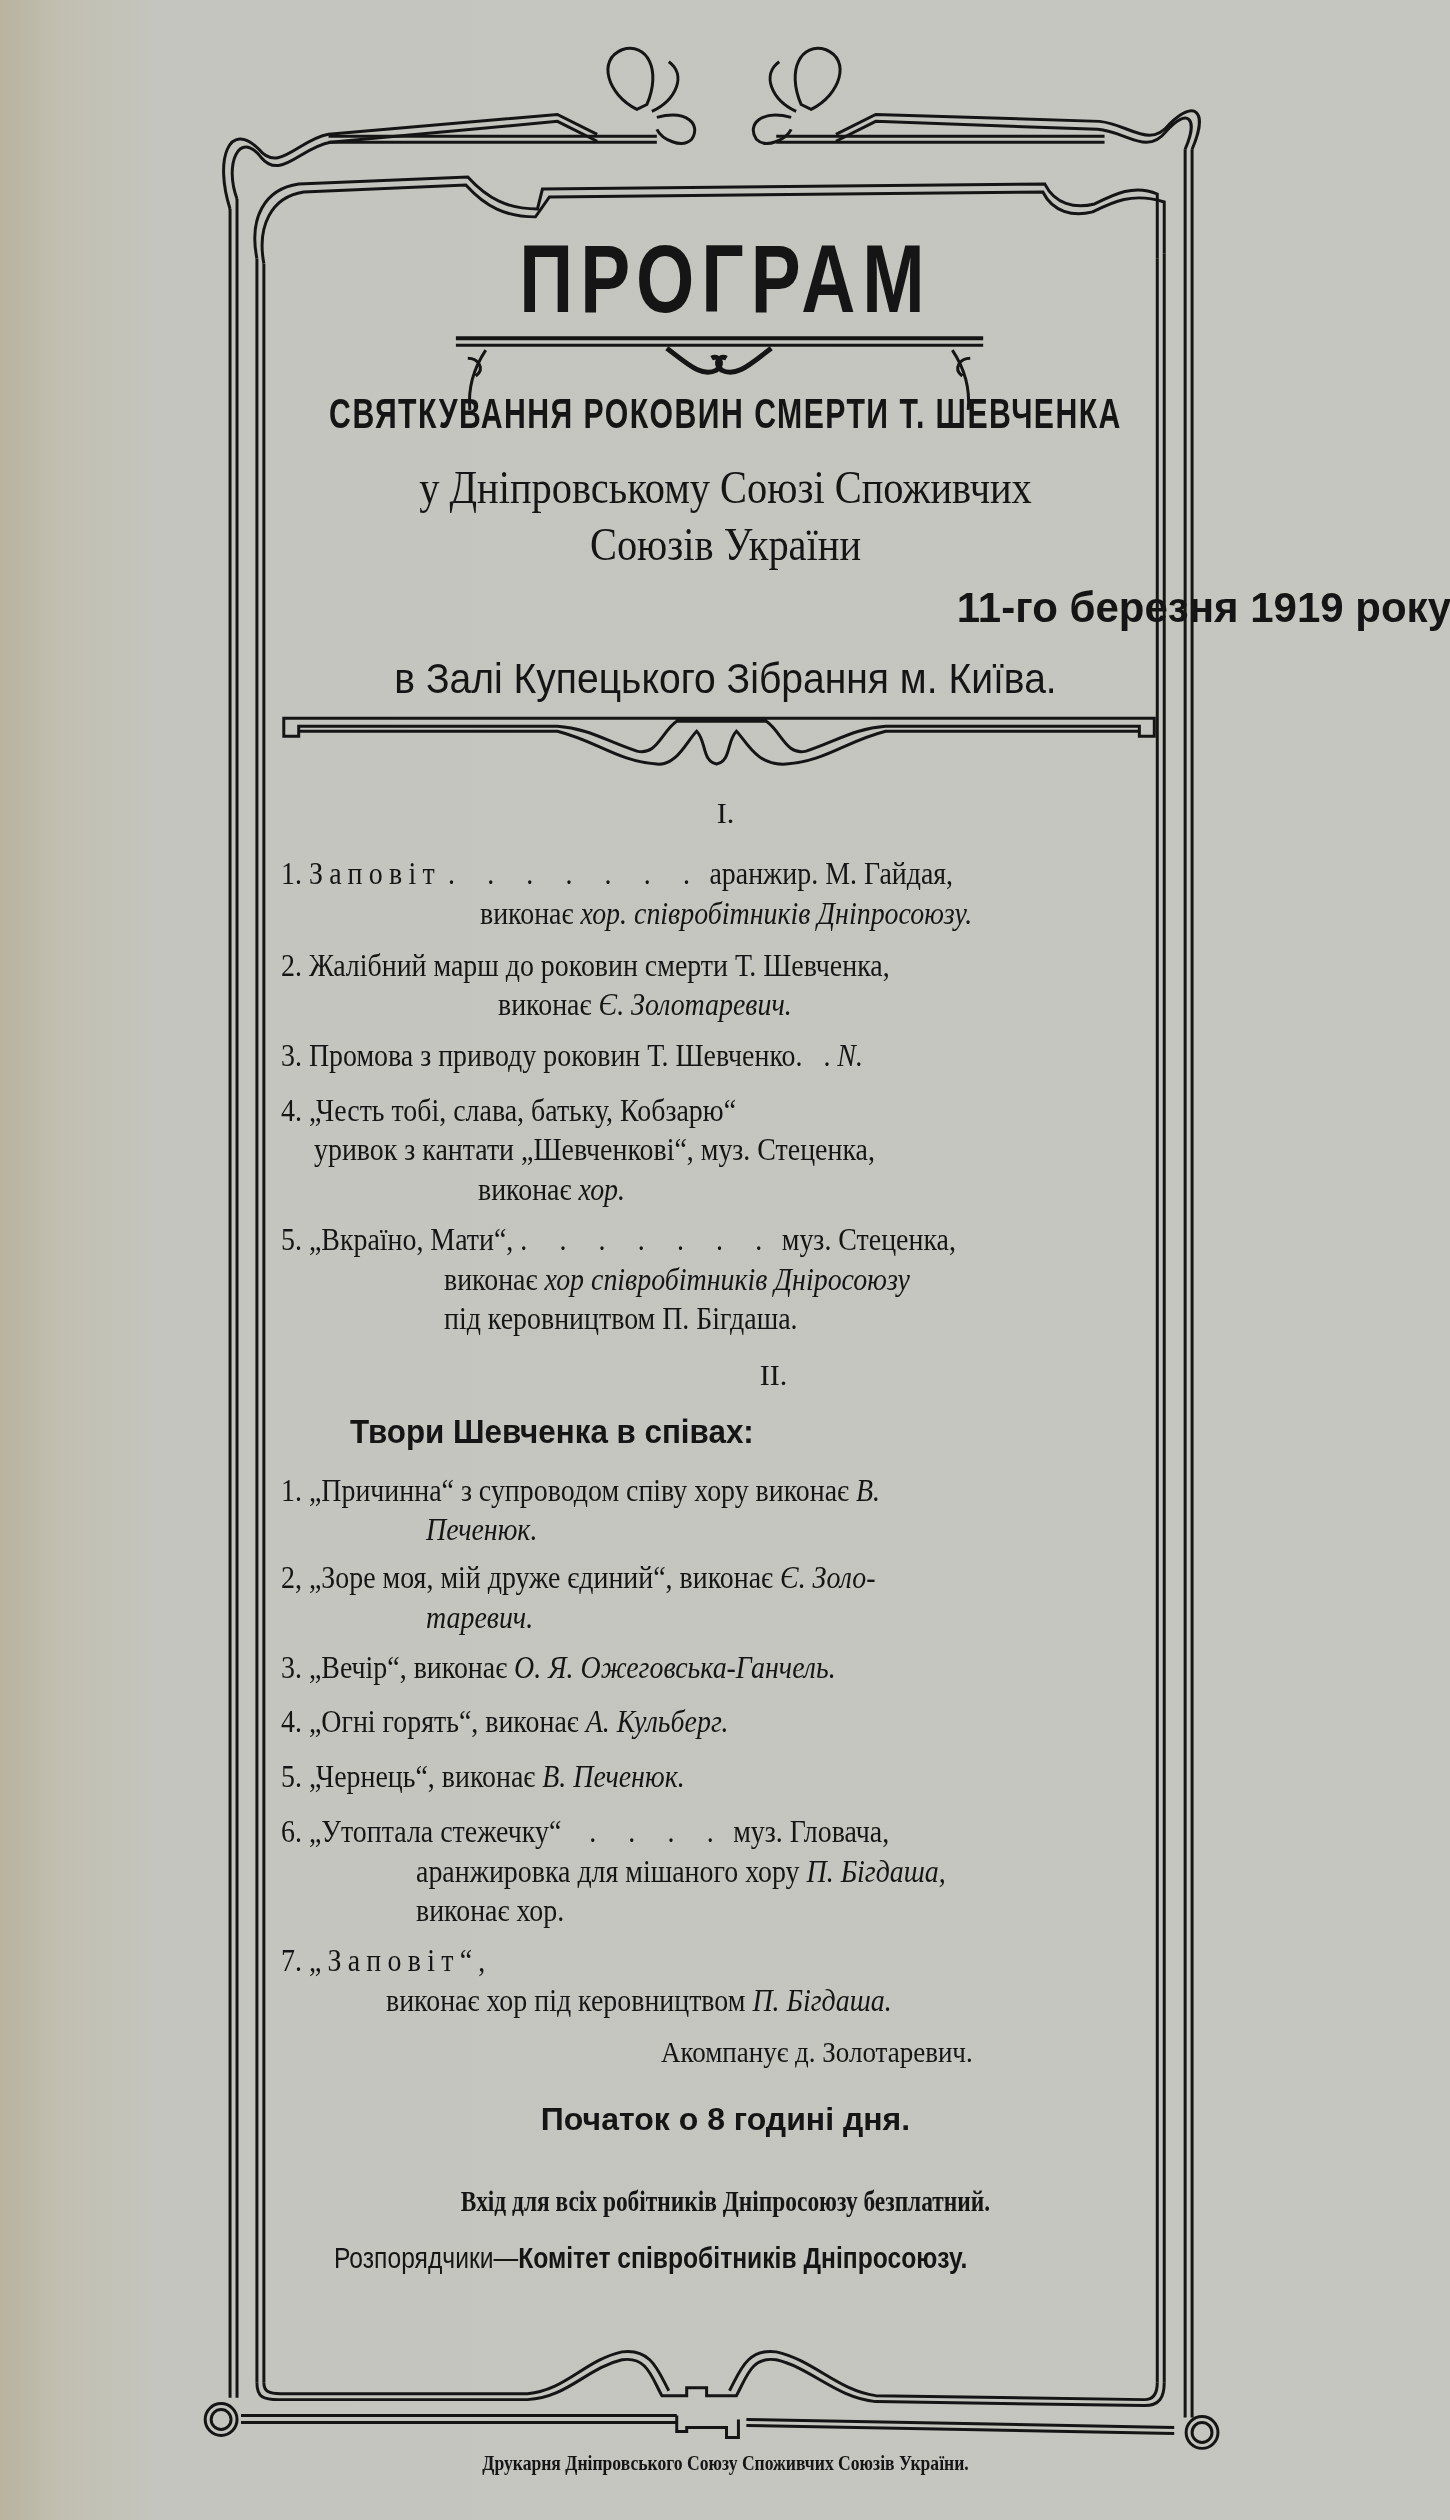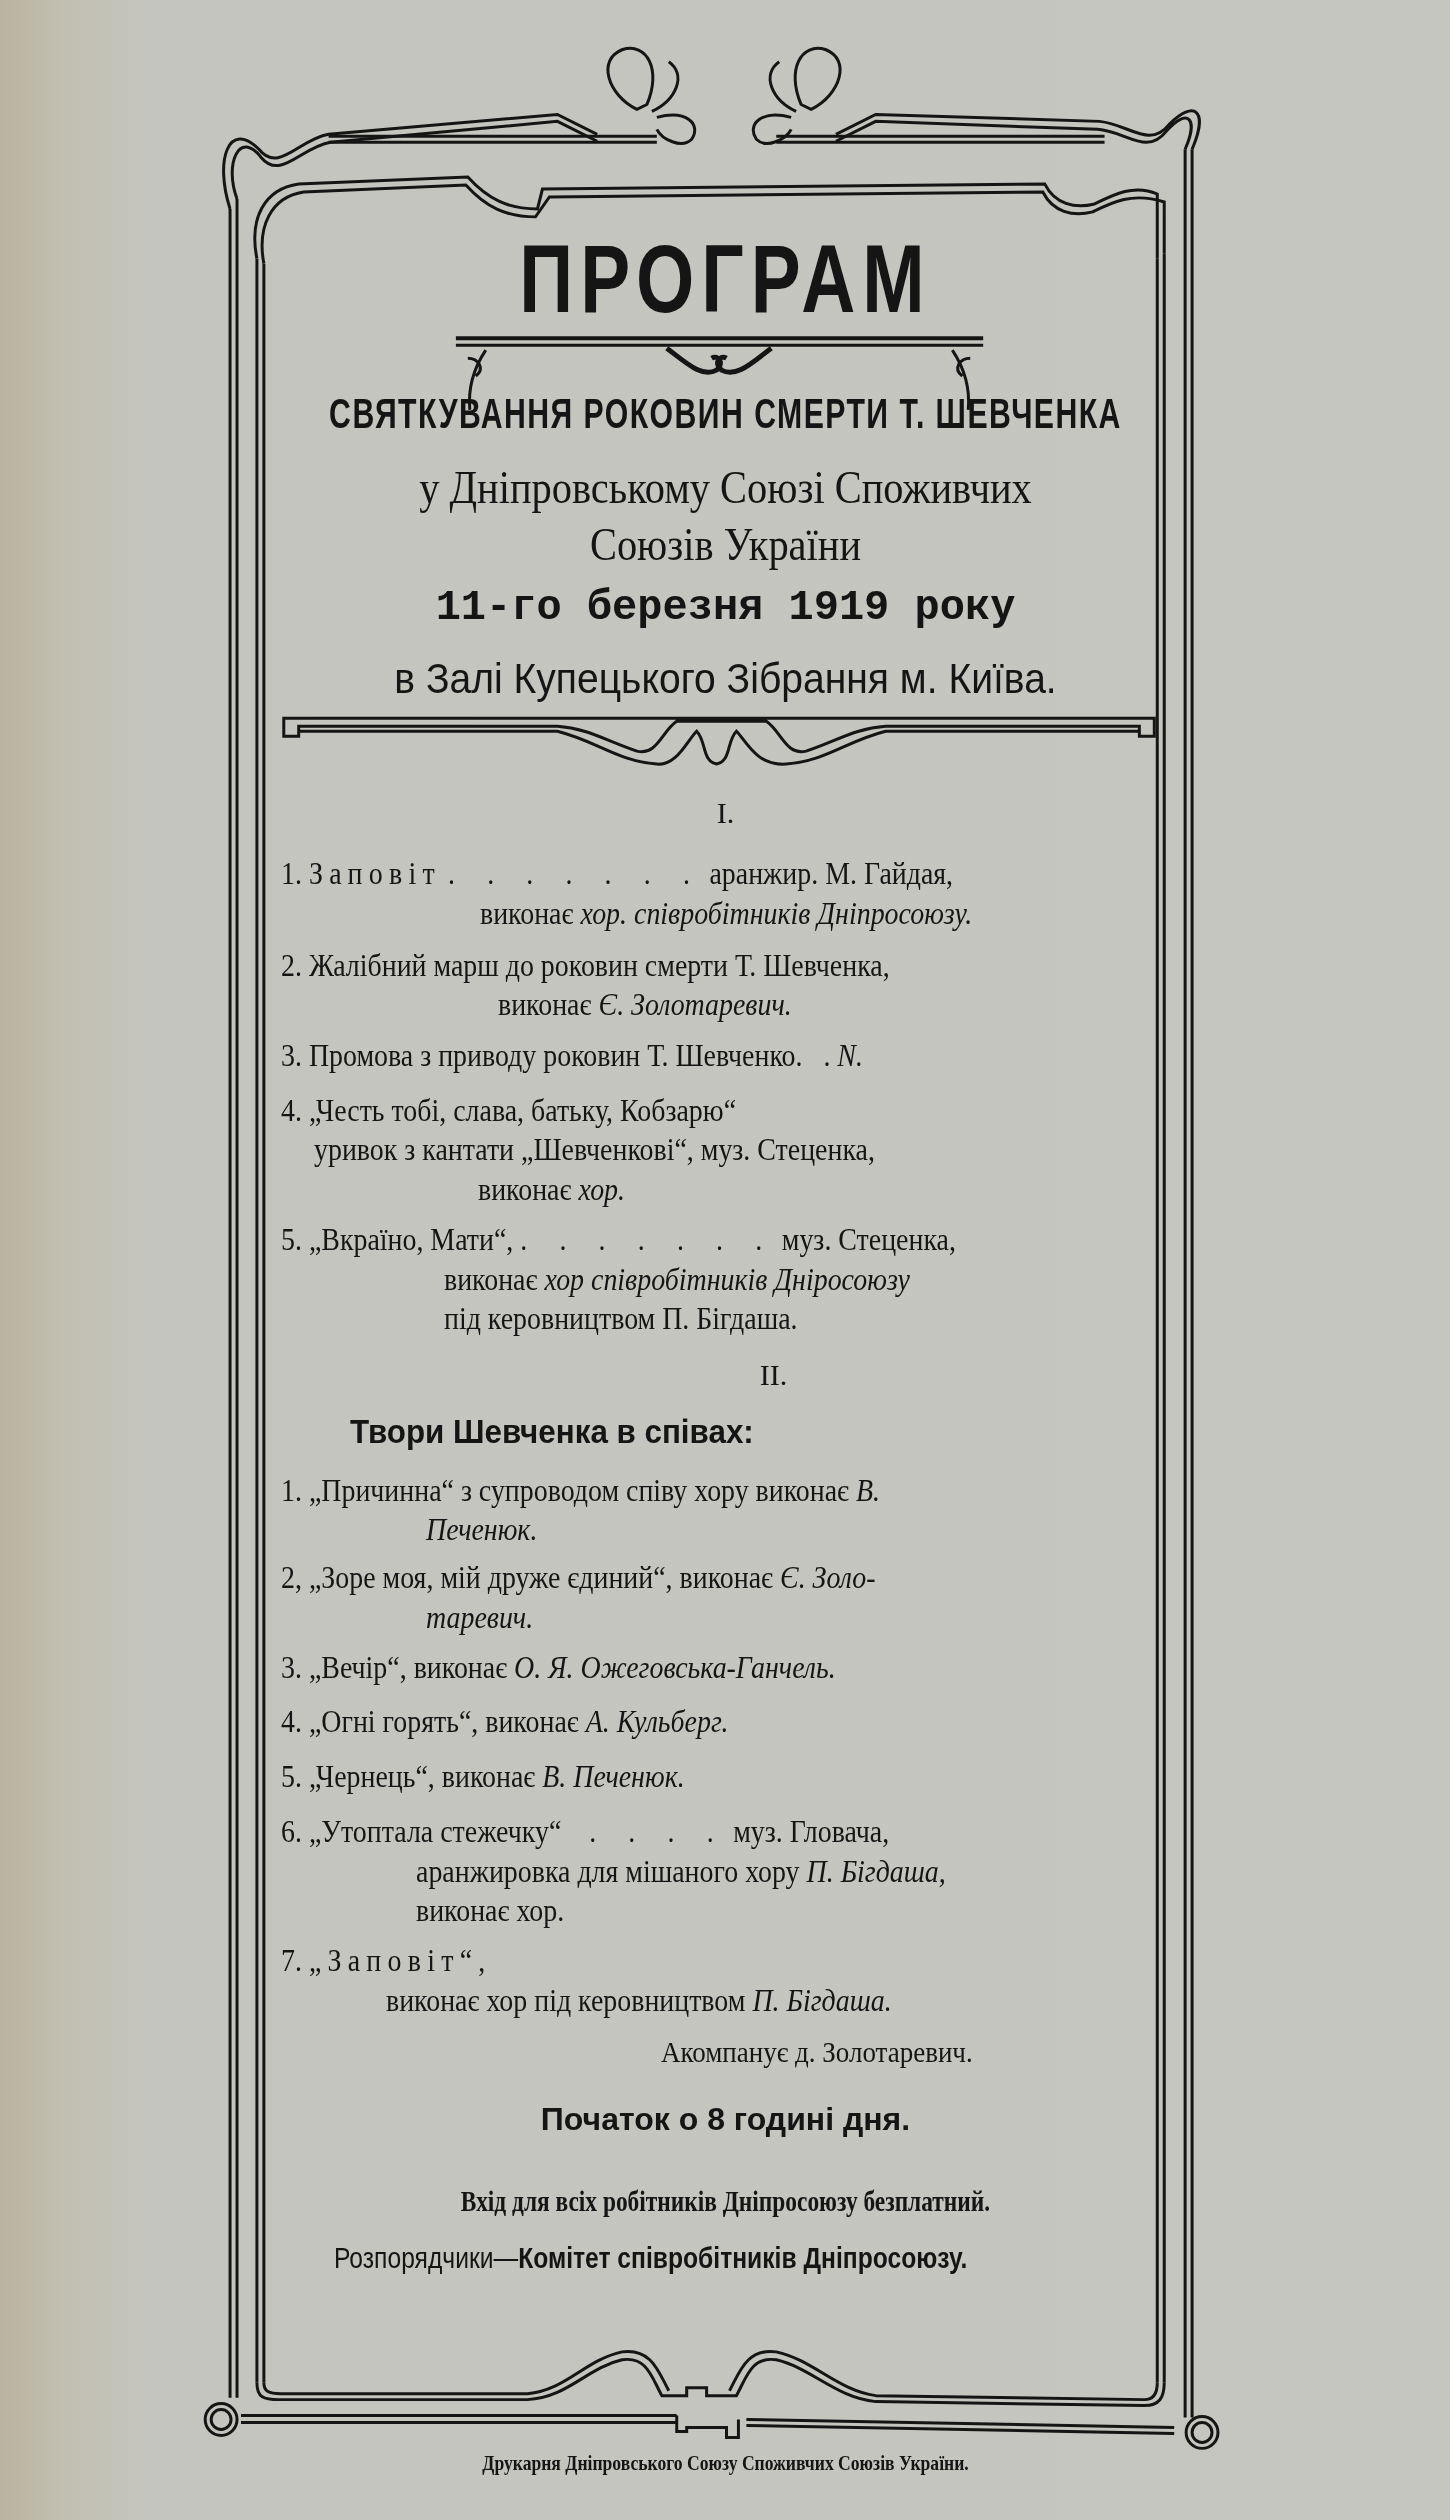--- a/index.html
+++ b/index.html
@@ -18,21 +18,21 @@
     top:224px; font-family:"Liberation Sans Narrow","Liberation Sans", sans-serif;
     font-weight:bold; font-size:96px; letter-spacing:9px; transform:scaleX(0.78); transform-origin:center;
   }
   .subtitle {
     top:390px; font-family:"Liberation Sans", sans-serif; font-weight:bold; font-size:42px;
     letter-spacing:2px; transform:scaleX(0.72);
   }
   .org1 { top:460px; font-size:47px; transform:scaleX(0.86); }
   .org2 { top:517px; font-size:47px; transform:scaleX(0.86); }
   .date {
-    top:584px; font-family:Liberation Mono, monospace; font-weight:bold; font-size:42px;
+    top:584px; font-family:Liberation Sans, sans-serif; font-weight:bold; font-size:42px;text-align:right;
   }
   .venue {
     top:655px; font-family:"Liberation Sans", sans-serif; font-size:42px; transform:scaleX(0.93);
   }
   .section-num { font-size:30px; }
   .s1 { top:796px; }
   .s2 { top:1358px;margin-left:48px; }
   .section-title {
     position:absolute; left:350px; top:1413px;
     font-family:"Liberation Sans", sans-serif; font-weight:bold; font-size:33px; transform:scaleX(0.95); transform-origin:left;

